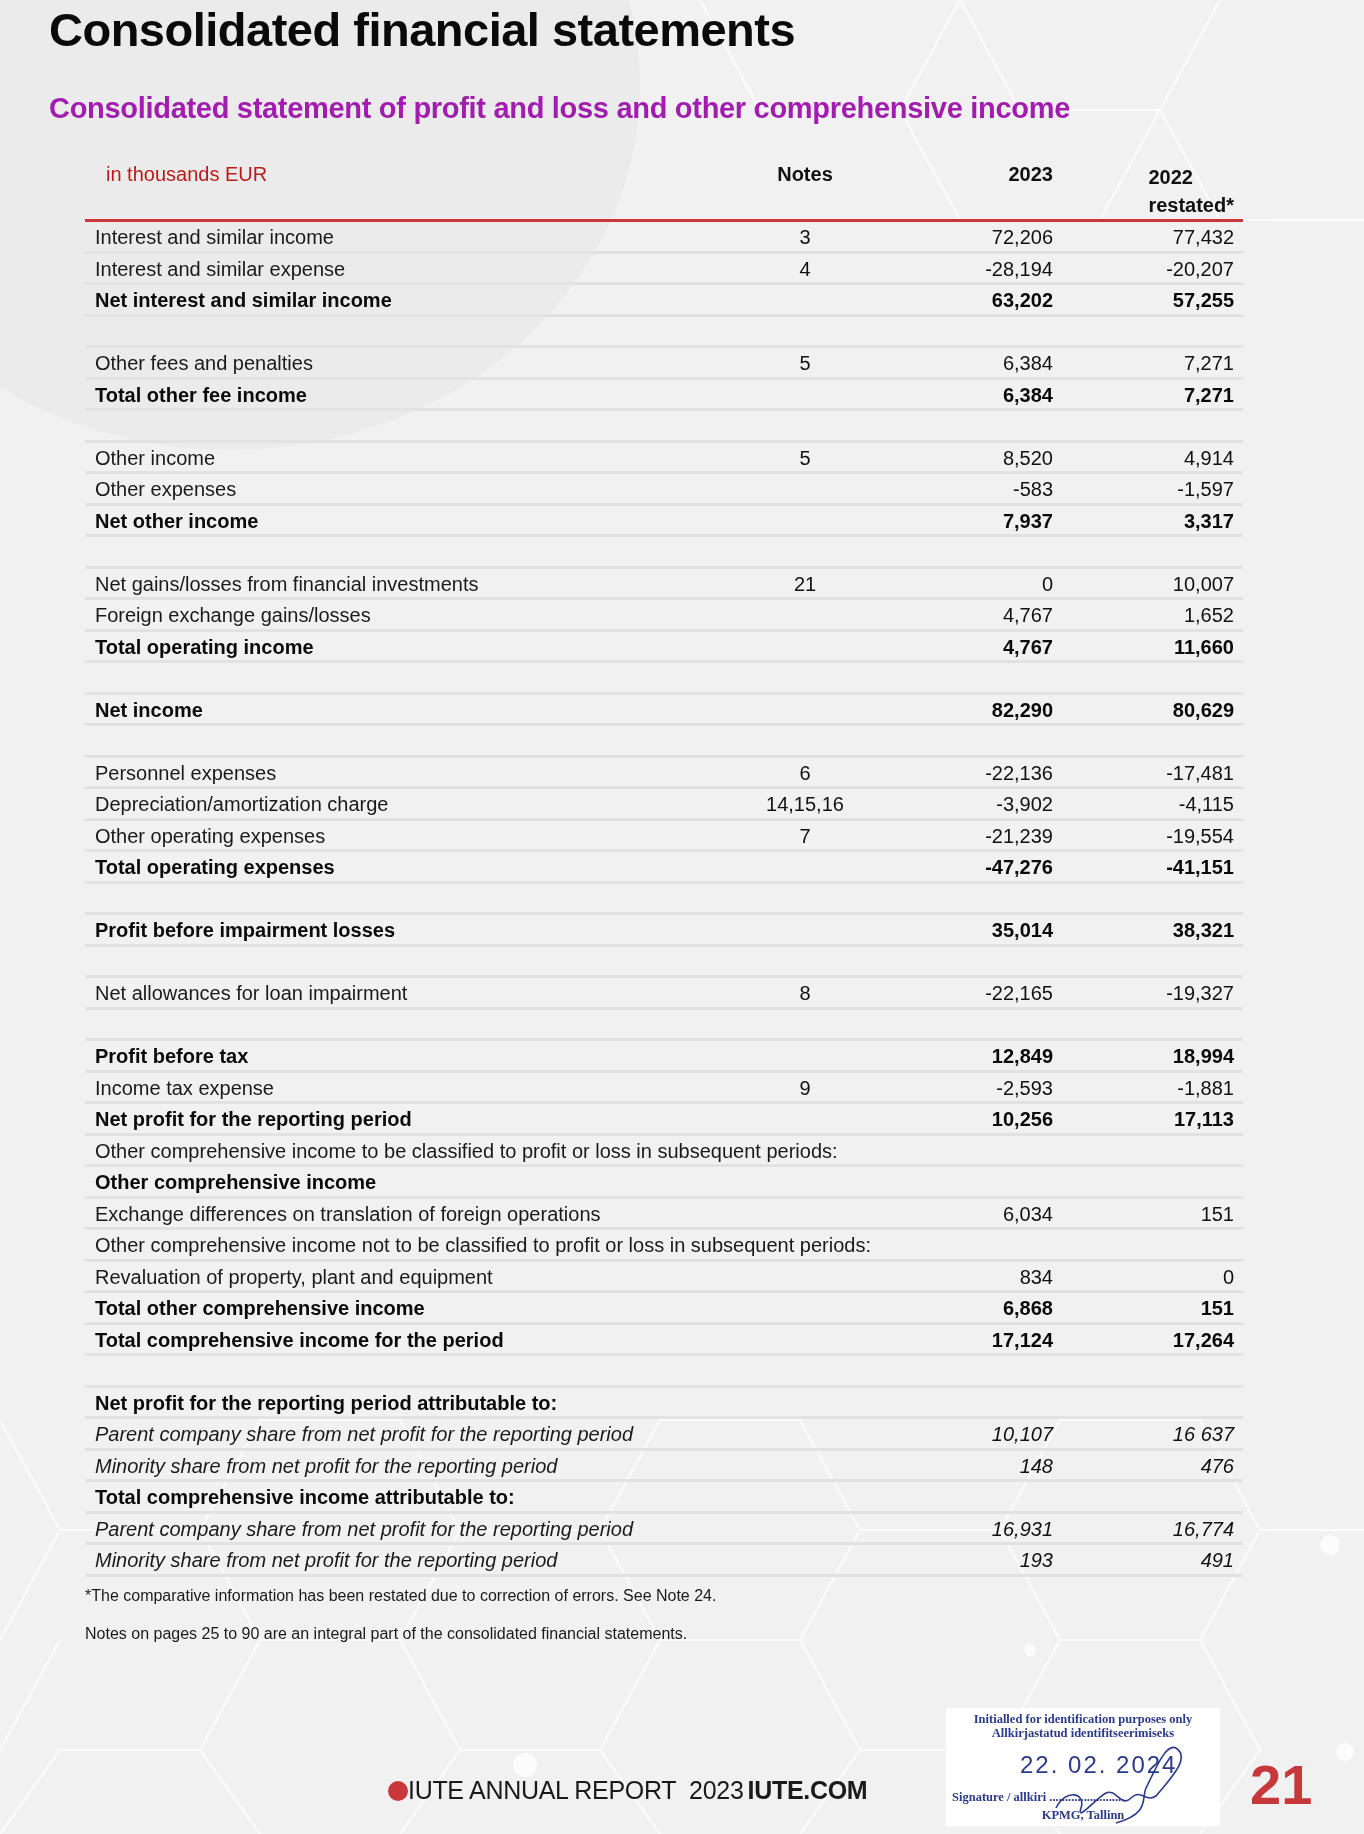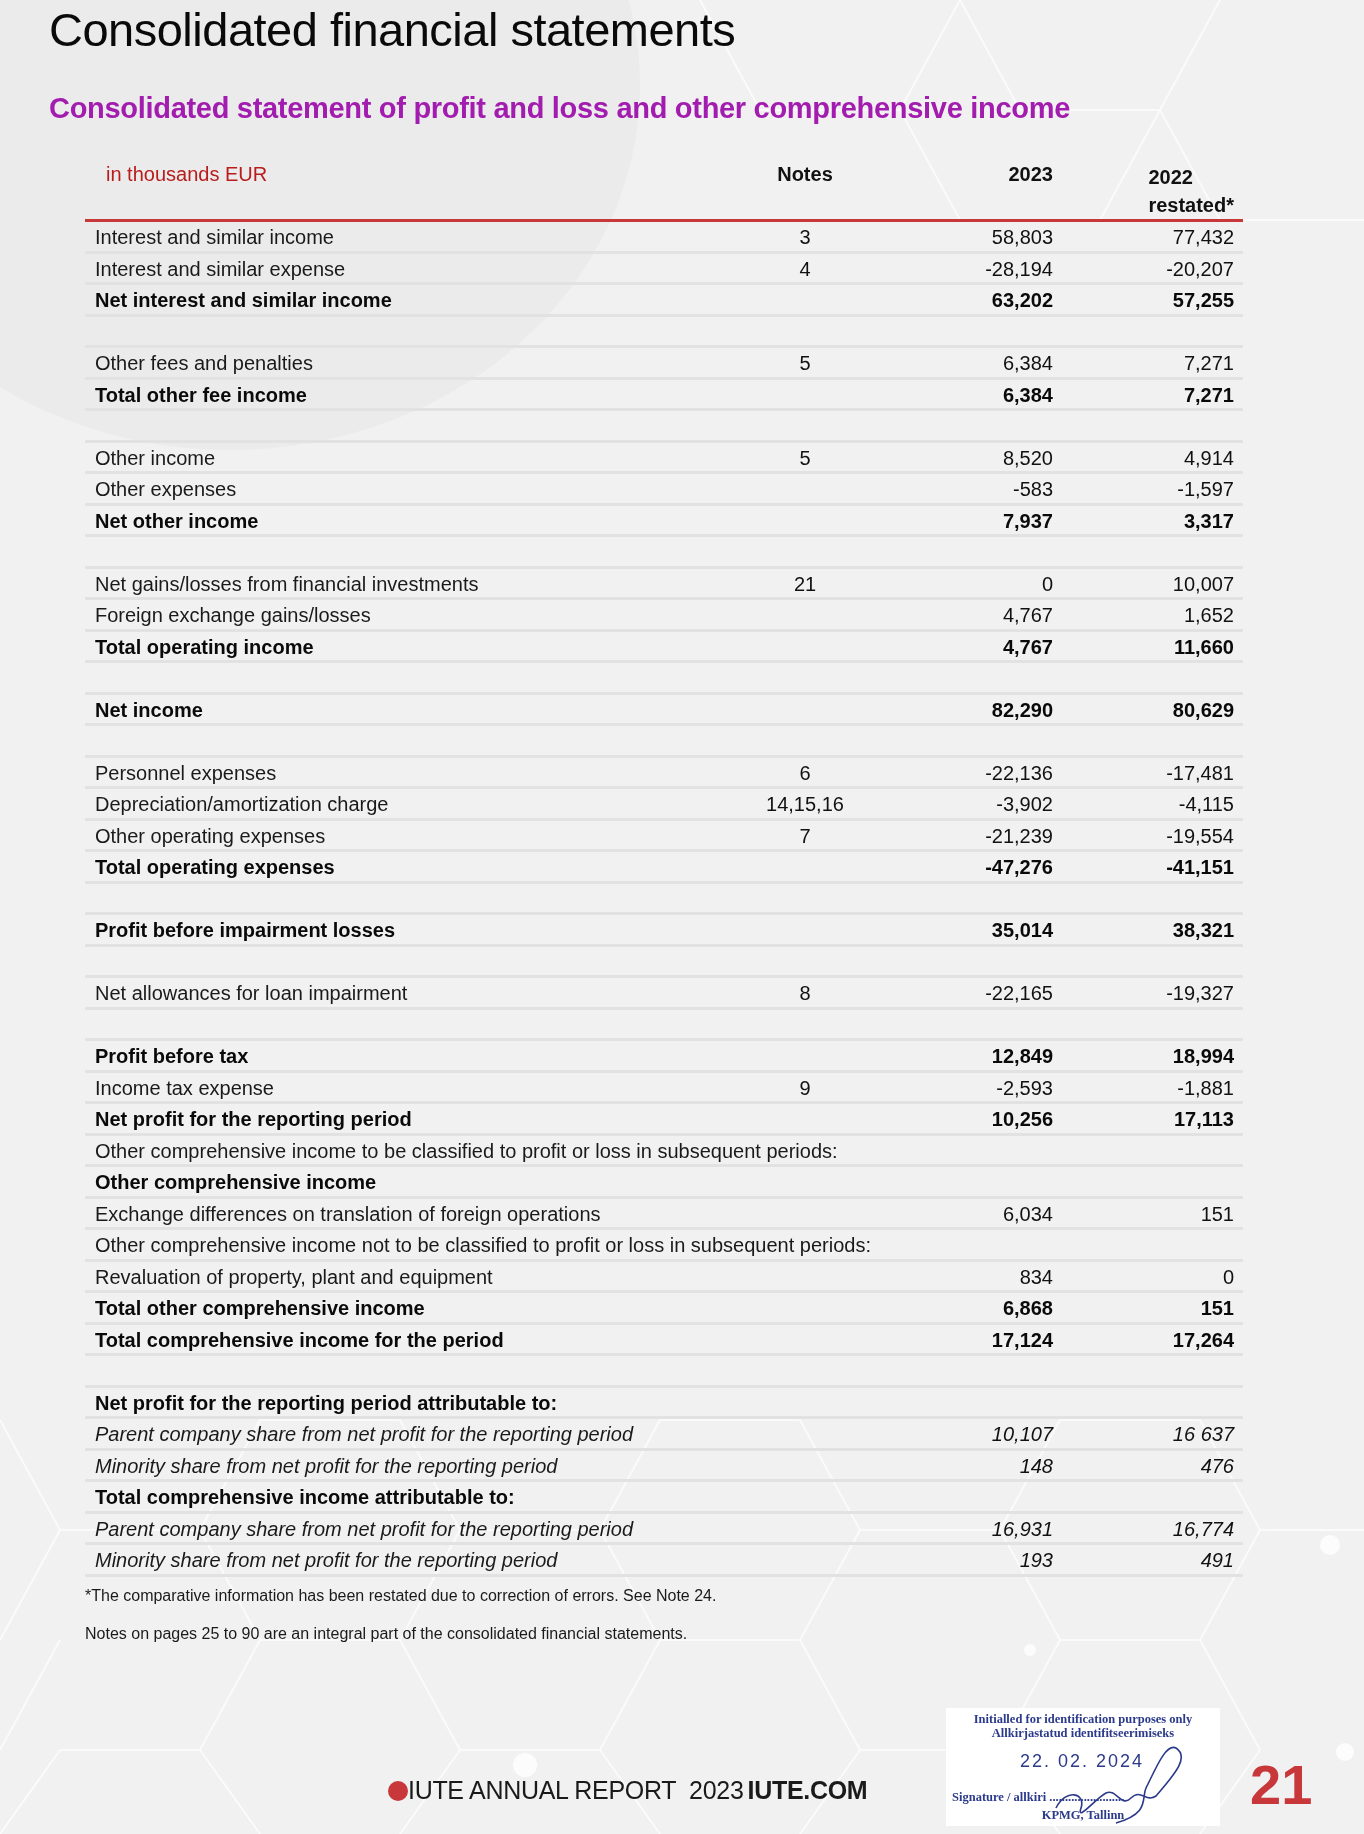--- a/index.html
+++ b/index.html
@@ -12,21 +12,21 @@
   .bg-circle {
     position: absolute; left: -180px; top: -280px; width: 820px; height: 730px;
     border-radius: 50%; background: #ebebeb; z-index: 0;
   }
   .bg-hex {
     position: absolute; inset: 0; z-index: 0; pointer-events: none;
   }
   .page { position: absolute; inset: 0; z-index: 1; }
   .title {
     position: absolute; left: 49px; top: 2px; margin: 0;
-    font-size: 47px; font-weight: 400; letter-spacing: -0.5px; color: #0a0a0a; text-align: right;
+    font-size: 47px; font-weight: 700; letter-spacing: -0.5px; color: #0a0a0a; text-align: right;
   }
   .subtitle {
     position: absolute; left: 49px; top: 92px; margin: 0;
     font-size: 29px; font-weight: 700; letter-spacing: -0.3px; color: #a21caf;
   }
   .table { position: absolute; left: 85px; top: 160px; width: 1158px; }
   .thead { position: relative; height: 59px; font-size: 20px; }
   .thead .c-label { position: absolute; left: 21px; top: 3px; color: #b91c1c; }
   .thead .c-notes { position: absolute; left: 680px; width: 80px; top: 3px; text-align: center; font-weight: 700; }
   .thead .c-y1 { position: absolute; right: 190px; top: 3px; font-weight: 700; }
@@ -50,21 +50,21 @@
   }
   .footer-dot { width: 20px; height: 20px; border-radius: 50%; background: #c8383a; display: inline-block; }
   .footer-site { font-weight: 700; margin-left: 4px; }
   .stamp {
     position: absolute; left: 946px; top: 1708px; width: 274px; height: 118px;
     background: #ffffff; font-family: "Liberation Serif", "DejaVu Serif", serif;
     color: #2b3a8a; font-size: 12.5px; text-align: center;
   }
   .stamp .s1 { position: absolute; left: 0; right: 0; top: 4px; font-weight: 700; }
   .stamp .s2 { position: absolute; left: 0; right: 0; top: 18px; font-weight: 700; }
-  .stamp .s3 { position: absolute; left: 74px; top: 43px; font-size: 18px; letter-spacing: 2px; font-family: "Liberation Sans", sans-serif; }
+  .stamp .s3 { position: absolute; left: 74px; top: 43px; font-size: 24px; letter-spacing: 2px; font-family: "Liberation Sans", sans-serif; }
   .stamp .s4 { position: absolute; left: 6px; top: 82px; font-weight: 700; }
   .stamp .s5 { position: absolute; left: 0; right: 0; top: 100px; font-weight: 700; }
   .stamp svg { position: absolute; left: 100px; top: 30px; }
   .page-num {
     position: absolute; left: 1250px; top: 1752px; font-size: 56px; font-weight: 700; color: #c8383a;
   }
 </style>
 </head>
 <body>
 
@@ -100,21 +100,21 @@
       <span class="c-y2">
         <span>2022</span><br>
         <span>restated*</span>
       </span>
     </div>
     <div class="red-rule"></div>
     <div id="rows">
         <div class="row">
           <span class="lbl">Interest and similar income</span>
           <span class="nts">3</span>
-          <span class="v1">58,803</span>
+          <span class="v1">72,206</span>
           <span class="v2">77,432</span>
         </div>
         <div class="row">
           <span class="lbl">Interest and similar expense</span>
           <span class="nts">4</span>
           <span class="v1">-28,194</span>
           <span class="v2">-20,207</span>
         </div>
         <div class="row bold">
           <span class="lbl">Net interest and similar income</span>

